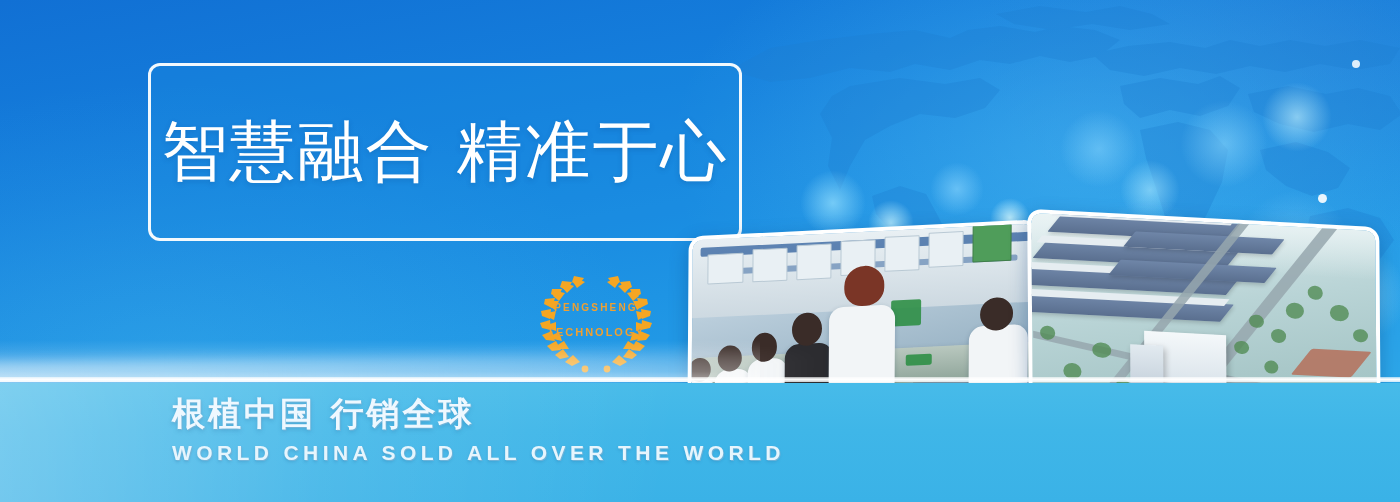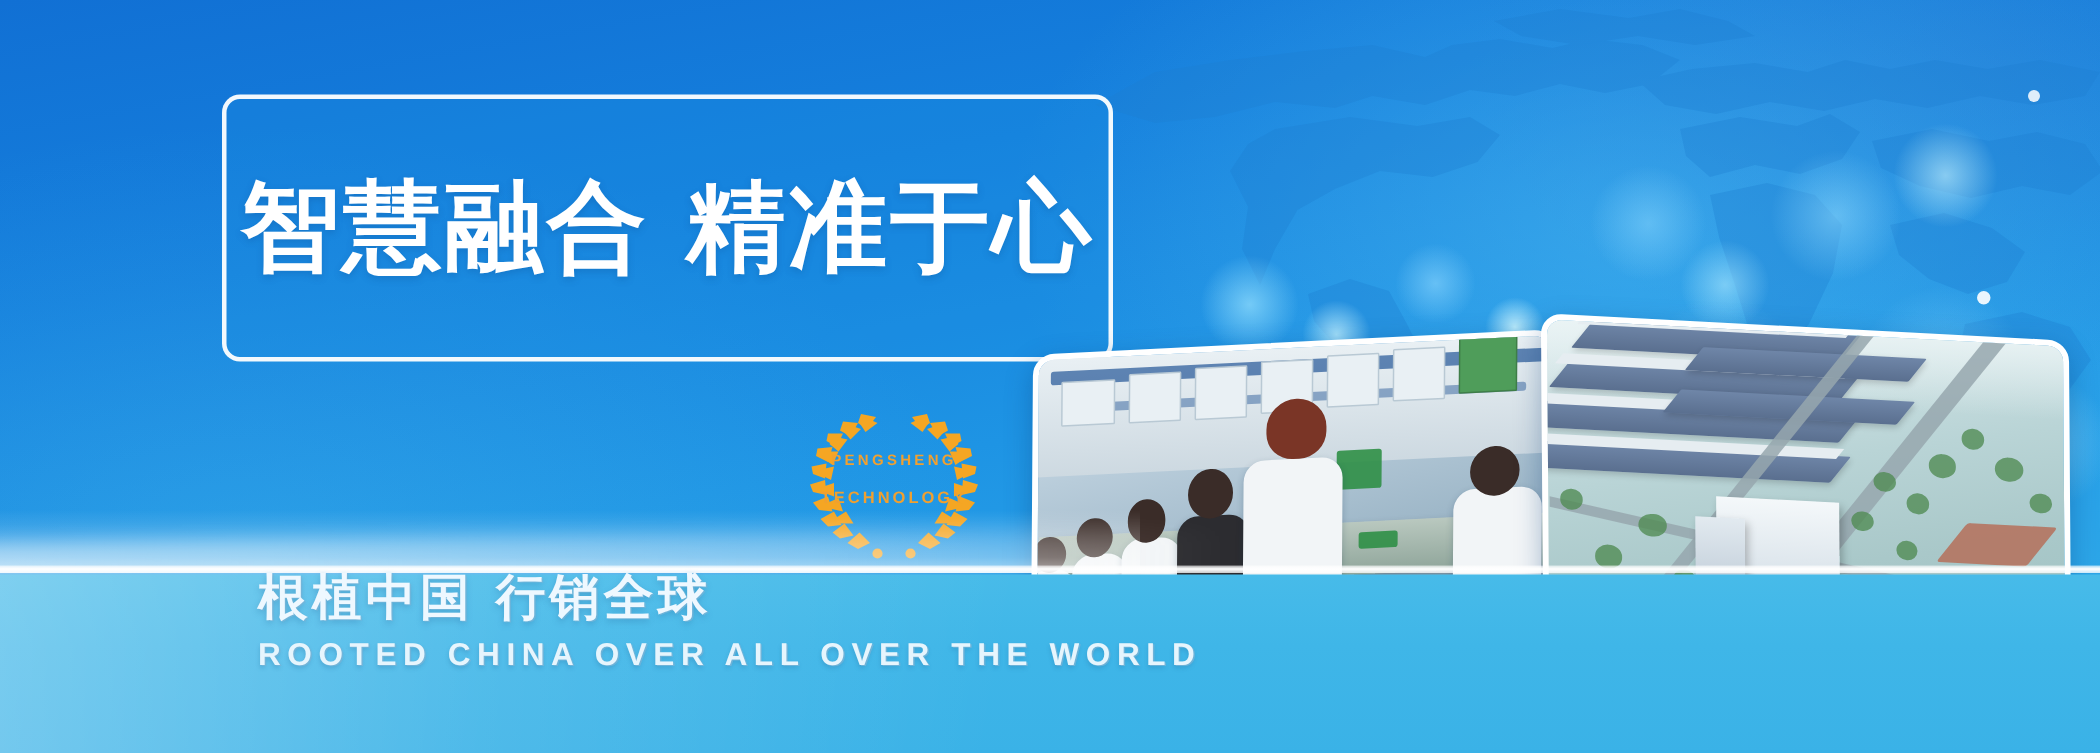--- a/index.html
+++ b/index.html
@@ -50,21 +50,21 @@
   }
   
   .headline-frame{
     position:absolute;left:148px;top:63px;width:594px;height:178px;
     border:3px solid rgba(255,255,255,.95);border-radius:12px;
     background:rgba(26,141,224,.30);
     box-sizing:border-box;
     display:flex;align-items:center;justify-content:center;
   }
   .headline-text{
-    color:#ffffff;font-size:66px;font-weight:700;letter-spacing:2px;
+    color:#ffffff;font-size:66px;font-weight:400;letter-spacing:2px;
     white-space:nowrap;line-height:1;
     text-shadow:0 2px 5px rgba(10,70,140,.25);
     font-family:"DejaVu Sans","Liberation Sans",sans-serif;
   }
   
   .wreath{position:absolute;left:528px;top:266px;width:136px;height:108px;}
   .wreath-txt{
     position:absolute;left:0;right:0;text-align:center;color:#f0a030;
     font-weight:700;font-family:"Liberation Sans",sans-serif;
   }
@@ -115,21 +115,21 @@
     border-radius:1px;box-shadow:2px 2px 4px rgba(0,0,0,.18);
     transform:skewX(-38deg);}
   .hall-side{position:absolute;background:#e6edf1;transform:skewX(-38deg);}
   .office{position:absolute;background:linear-gradient(180deg,#f4f8fa,#d6e0e8);
     box-shadow:2px 3px 6px rgba(0,0,0,.25);}
   .road{position:absolute;background:#97a7ae;opacity:.85;transform:skewX(-38deg);}
   .green{position:absolute;background:#4f8a52;border-radius:50%;opacity:.78;}
   .plaza{position:absolute;background:#cdd7da;transform:skewX(-38deg);opacity:.9;}
   .court{position:absolute;background:#b5705a;transform:skewX(-38deg);opacity:.85;border-radius:2px;}
   
-  .slogan{position:absolute;left:172px;top:380px;}
+  .slogan{position:absolute;left:172px;top:396px;}
   .slogan-cn{
     color:#eef8ff;font-size:33px;font-weight:700;letter-spacing:3px;line-height:1.1;
     font-family:"DejaVu Sans","Liberation Sans",sans-serif;
     text-shadow:1px 1px 0 rgba(120,180,215,.75), 0 2px 4px rgba(40,110,160,.35);
   }
   .slogan-en{
     margin-top:9px;color:#e6f5fd;font-size:21px;font-weight:700;letter-spacing:4.4px;
     font-family:"Liberation Sans",sans-serif;
     text-shadow:1px 1px 0 rgba(120,180,215,.8), 0 2px 3px rgba(40,110,160,.30);
   }
@@ -316,16 +316,16 @@
     </div>
   </div>
 
   <div class="swoosh"></div>
   <div class="lower-band"></div>
   <div class="divider-soft"></div>
   <div class="divider-line"></div>
 
   <div class="slogan">
     <div class="slogan-cn">根植中国  行销全球</div>
-    <div class="slogan-en">ROOTED CHINA OVER ALL OVER THE WORLD</div>
+    <div class="slogan-en">WORLD CHINA SOLD ALL OVER THE WORLD</div>
   </div>
 
 </div>
 
 </body></html>

